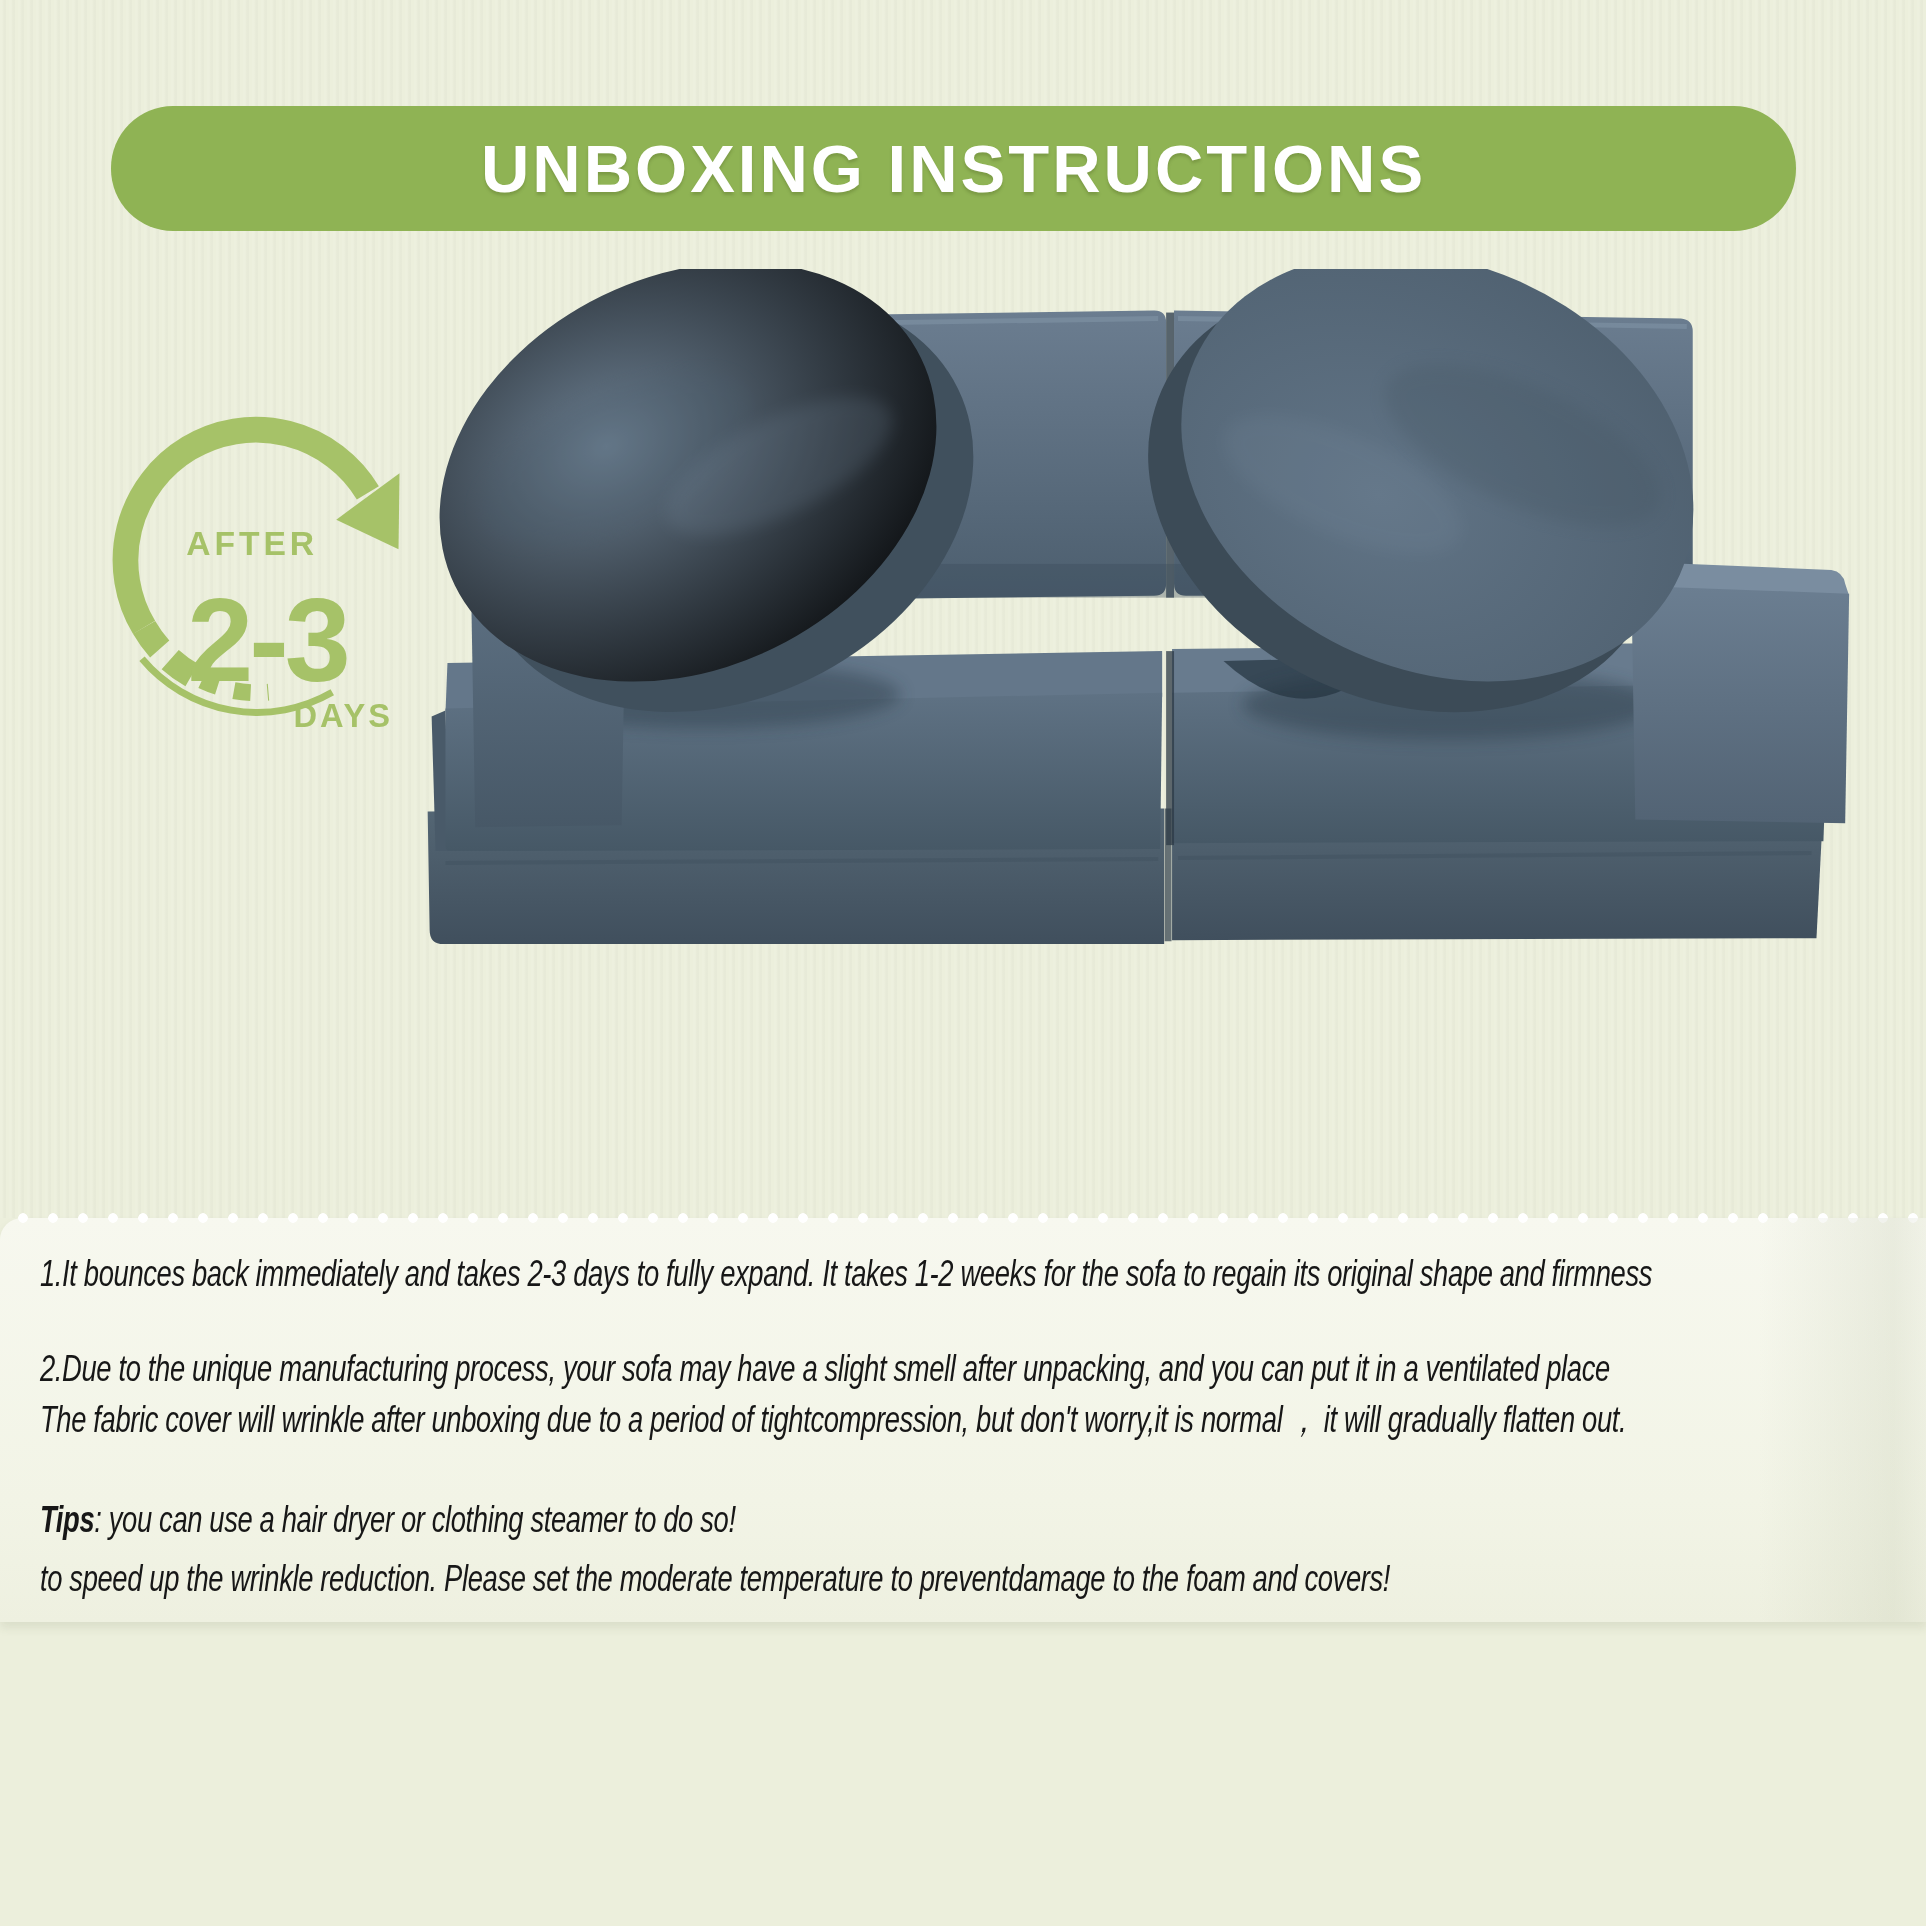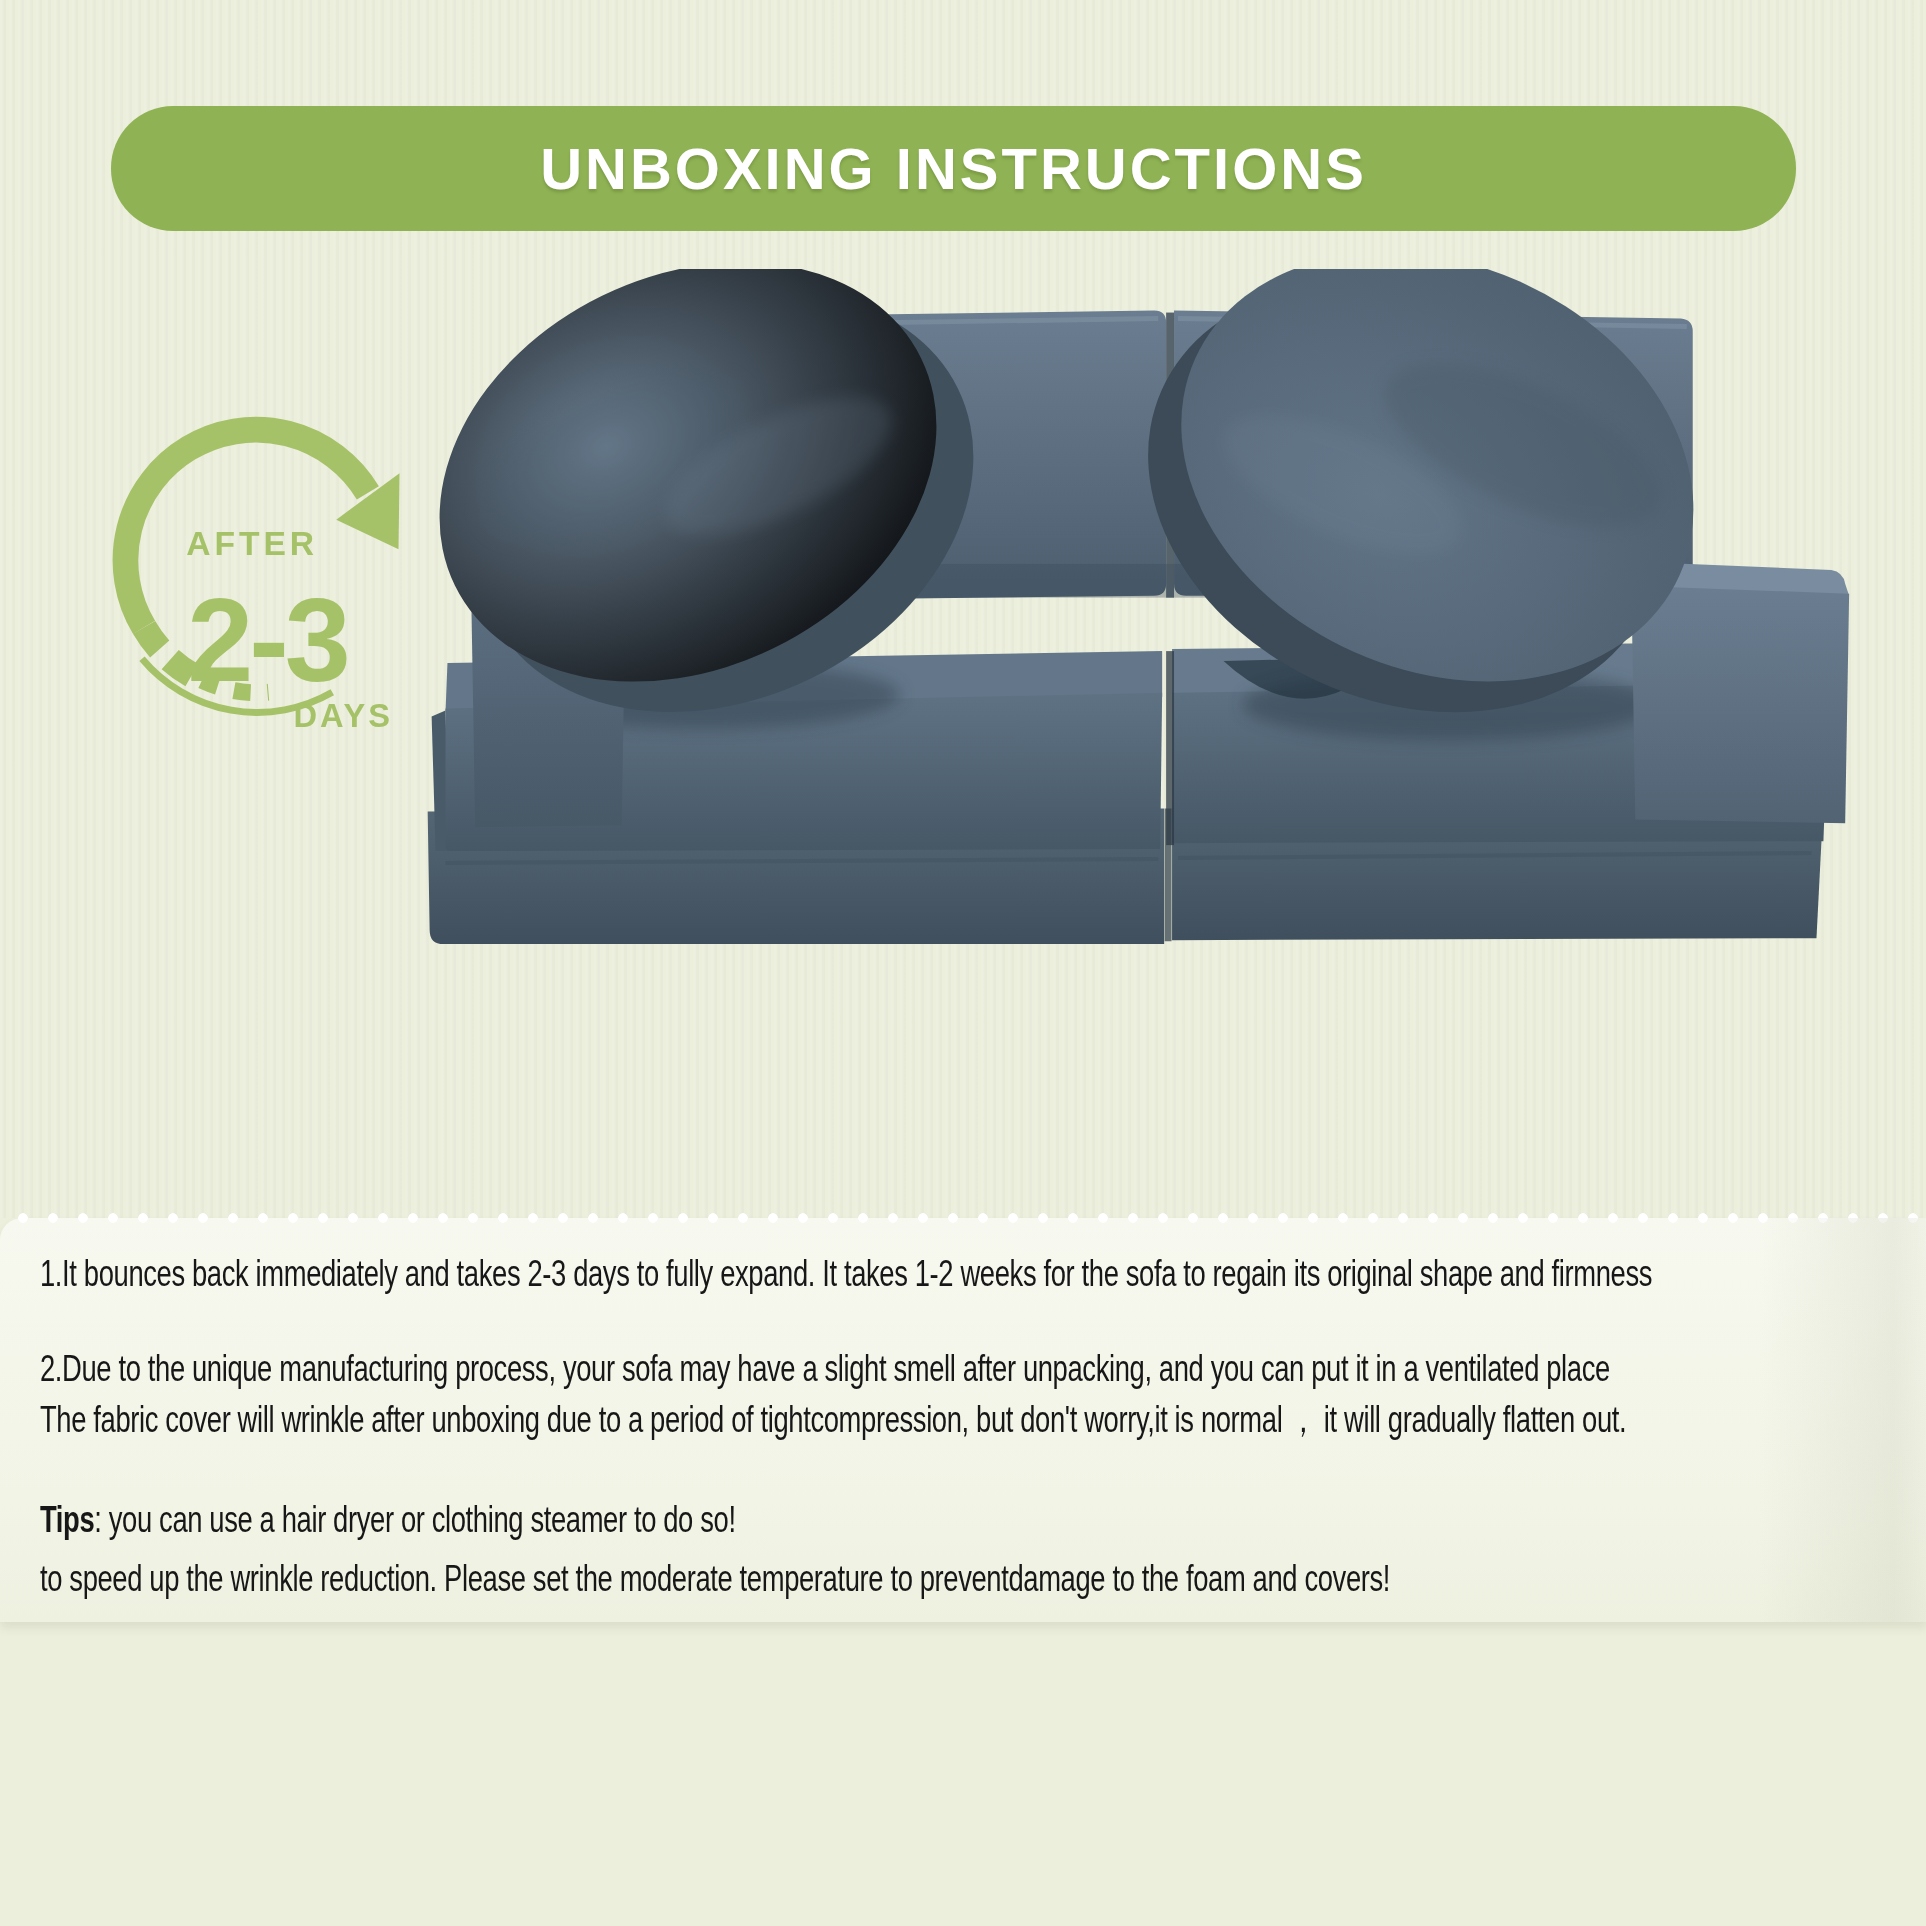--- a/index.html
+++ b/index.html
@@ -14,38 +14,39 @@
     content:"";position:absolute;left:0;top:0;right:0;height:1218px;
     background:repeating-linear-gradient(90deg, rgba(255,255,255,.07) 0 2px, rgba(0,0,0,0.018) 4px 6px, rgba(255,255,255,0) 6px 9px);
   }
   
   .banner{
     position:absolute;left:111px;top:106px;width:1685px;height:125px;
     background:#8fb354;border-radius:62px;
     display:flex;align-items:center;justify-content:center;
   }
   .banner .title{
-    color:#ffffff;font-weight:700;font-size:58px;letter-spacing:3px;
+    color:#ffffff;font-weight:700;font-size:67px;letter-spacing:3px;
     text-shadow:0 3px 3px rgba(80,100,35,.30);
     white-space:nowrap;
   }
   
   .timer{position:absolute;left:84px;top:399px;width:366px;height:356px;}
   .timer text{fill:#a6c268;font-family:"Liberation Sans",sans-serif;font-weight:700;}
   .t-after{font-size:34px;letter-spacing:4px;}
   .t-range{font-size:120px;letter-spacing:-4px;}
   .t-days{font-size:33px;letter-spacing:3px;}
   
   .sofa{position:absolute;left:386px;top:269px;width:1485px;height:685px;}
   
   .panel{
     position:absolute;left:0;right:0;top:1218px;height:404px;
     background:linear-gradient(180deg,#f7f8ef 0%,#f2f4e6 70%,#eef0e0 100%);
     border-radius:22px 0 0 0;
     box-shadow:0 6px 10px rgba(70,80,45,.10);
+    font-style:italic;
   }
   .panel::before{ 
     content:"";position:absolute;left:16px;right:8px;top:-6px;height:13px;
     background-image:radial-gradient(circle at 7px 6px,#ffffff 0 4.5px,rgba(255,255,255,0) 5.1px);
     background-size:30px 13px;background-repeat:repeat-x;
   }
   .panel::after{ 
     content:"";position:absolute;top:0;bottom:0;right:0;width:168px;
     background:linear-gradient(90deg,rgba(185,192,165,0) 0,rgba(185,192,165,.22) 80%,rgba(185,192,165,.10) 100%);
     pointer-events:none;

